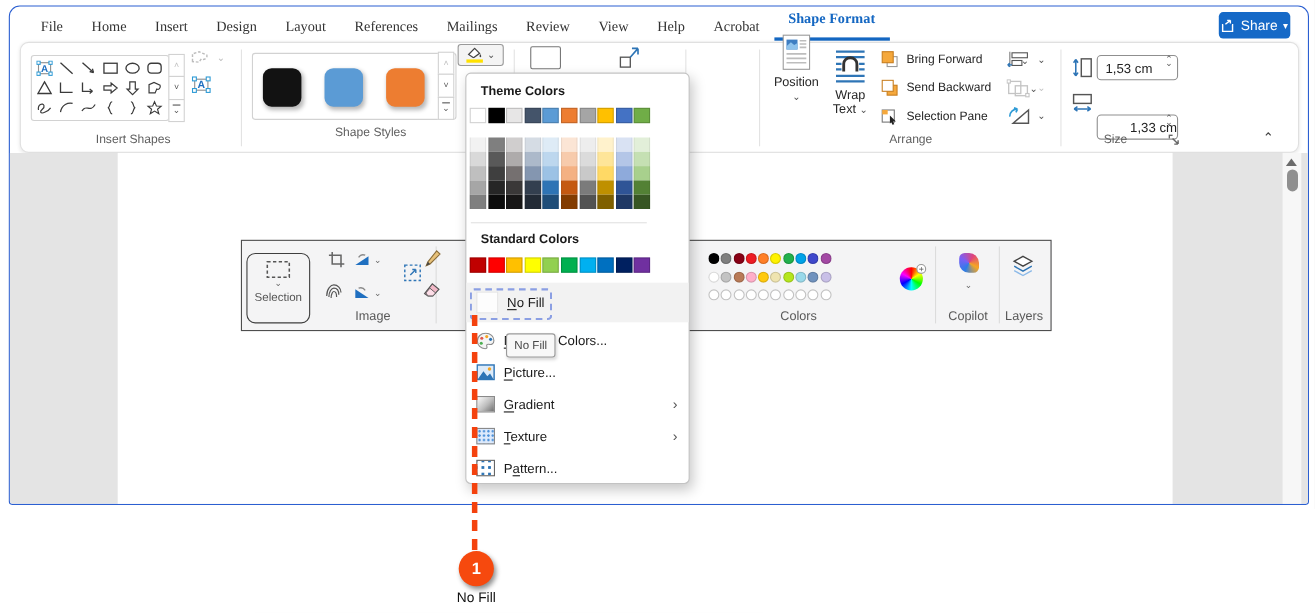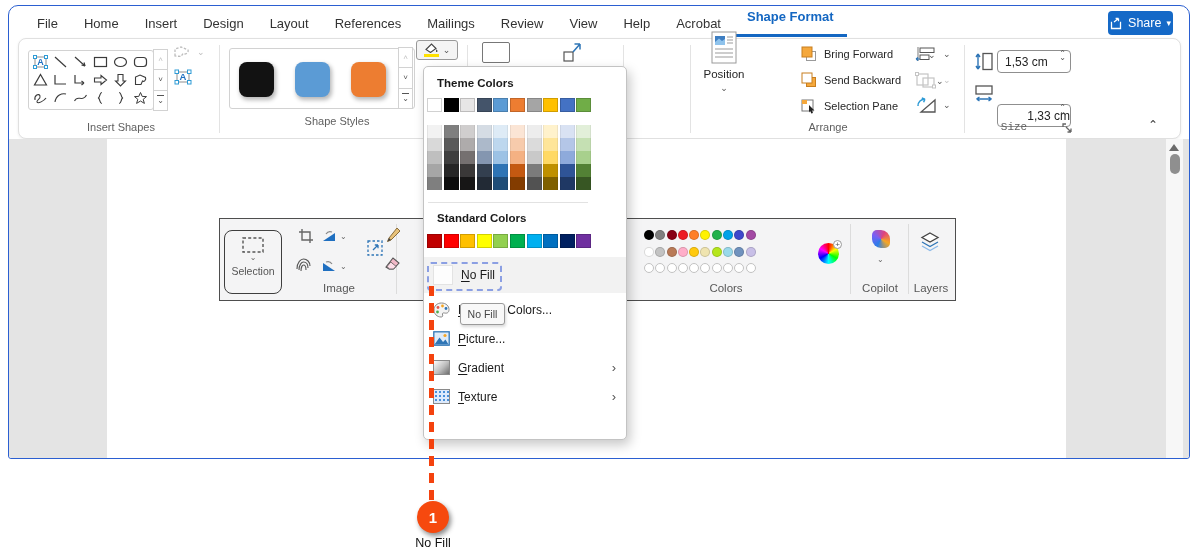--- a/index.html
+++ b/index.html
@@ -7,21 +7,21 @@
   body{font-family:"Liberation Sans","DejaVu Sans",sans-serif;-webkit-font-smoothing:antialiased;}
   .stage{position:relative;width:1195px;height:557px;background:#fff;overflow:hidden;}
   .abs{position:absolute;}
   .flex{display:flex;align-items:center;}
 
   
   .win{left:8px;top:5px;width:1182px;height:454px;background:#fff;border:1px solid #2b5fd1;
        border-radius:10px 10px 3px 3px;}
   
   .menubar{left:24px;top:10px;height:27px;display:flex;align-items:center;}
-  .tab{padding:0 13px;font-size:13px;color:#333;height:27px;display:flex;align-items:center;cursor:default;white-space:nowrap;}
+  .tab{padding:0 13px;font-size:13px;color:#333;height:27px;display:flex;align-items:center;cursor:default;white-space:nowrap;font-family:Liberation Serif, serif;}
   .tab.active{font-weight:700;border-bottom:3px solid #1467c2;padding-bottom:11px;}
   .share-btn{left:1108px;top:11px;width:65px;height:24px;border-radius:4px;display:flex;align-items:center;
              justify-content:center;gap:5px;color:#fff;font-size:12.5px;}
   .share-car{font-size:9px;line-height:1;margin-top:1px;}
 
   
   .ribbon{left:18px;top:38px;width:1163px;height:101px;background:#fff;border:1px solid #e0e0e0;
           border-radius:8px;box-shadow:0 1px 3px rgba(0,0,0,.07);}
   .divider{width:1px;background:#e3e3e3;}
   .grouplabel{font-size:11px;color:#5f5f5f;white-space:nowrap;}
@@ -301,20 +301,35 @@
       <line x1="16" y1="6" x2="22" y2="6" stroke="#bdbdbd" stroke-width="1.5"></line>
       <line x1="16" y1="9" x2="22" y2="9" stroke="#bdbdbd" stroke-width="1.5"></line>
       <line x1="16" y1="12" x2="22" y2="12" stroke="#bdbdbd" stroke-width="1.5"></line>
       <line x1="4" y1="18" x2="22" y2="18" stroke="#bdbdbd" stroke-width="1.5"></line>
       <line x1="4" y1="22" x2="22" y2="22" stroke="#bdbdbd" stroke-width="1.5"></line>
       <line x1="4" y1="26" x2="22" y2="26" stroke="#bdbdbd" stroke-width="1.5"></line>
       </svg>
     <div class="vlabel"><span>Position</span><br><span class="chev">⌄</span></div>
   </div>
 
+  <div class="abs" style="left:750px;top:43px;width:46px;text-align:center;">
+    <svg width="30" height="33" viewBox="0 0 30 33">
+      <line x1="2" y1="4" x2="28" y2="4" stroke="#2e75b6" stroke-width="2"></line>
+      <line x1="2" y1="9" x2="28" y2="9" stroke="#2e75b6" stroke-width="2"></line>
+      <line x1="2" y1="15" x2="7" y2="15" stroke="#2e75b6" stroke-width="2"></line>
+        <line x1="23" y1="15" x2="28" y2="15" stroke="#2e75b6" stroke-width="2"></line>
+      <line x1="2" y1="20" x2="7" y2="20" stroke="#2e75b6" stroke-width="2"></line>
+        <line x1="23" y1="20" x2="28" y2="20" stroke="#2e75b6" stroke-width="2"></line>
+      <path d="M9 22 V15 a6 5.5 0 0 1 12 0 V22" fill="none" stroke="#333" stroke-width="2.6"></path>
+      <line x1="2" y1="26" x2="28" y2="26" stroke="#2e75b6" stroke-width="2"></line>
+      <line x1="2" y1="31" x2="28" y2="31" stroke="#2e75b6" stroke-width="2"></line>
+      </svg>
+    <div class="vlabel"><span>Wrap</span><br>
+      <span>Text</span> <span class="chev">⌄</span></div>
+  </div>
 
   <div class="abs flex" style="left:801px;top:46px;gap:7px;">
     <svg width="16" height="16" viewBox="0 0 16 16">
       <rect x="5.5" y="5.5" width="9" height="9" fill="#fff" stroke="#9a9a9a"></rect>
       <rect x="1" y="1" width="10" height="10" fill="#f5a83c" stroke="#c87e1f"></rect>
       </svg>
     <span class="arr-row-label">Bring Forward</span>
   </div>
   <span class="abs chev" style="left:928px;top:51px;">⌄</span>
   <div class="abs flex" style="left:801px;top:72px;gap:7px;">
@@ -375,21 +390,21 @@
   <div class="abs" style="left:974px;top:84px;">
     <svg width="20" height="19" viewBox="0 0 20 19">
         <rect x="2" y="2" width="16" height="8" fill="none" stroke="#555" stroke-width="1.3"></rect>
         <path d="M2.5 15 H17.5 M2.5 15 L5.5 13 M2.5 15 L5.5 17 M17.5 15 L14.5 13 M17.5 15 L14.5 17" stroke="#2e75b6" stroke-width="1.4" fill="none"></path>
       </svg>
   </div>
   <div class="abs sizefield" style="left:997px;top:81px;justify-content:flex-end;">
     <span>1,33 cm</span>
     <span class="spin">⌃<br>⌄</span>
   </div>
-  <div class="abs grouplabel" style="left:1014px;top:121px;transform:translateX(-50%);font-family:Liberation Mono, monospace;">Size</div>
+  <div class="abs grouplabel" style="left:1014px;top:121px;transform:translateX(-50%);">Size</div>
   <div class="abs" style="left:1062px;top:120px;">
     <svg width="11" height="11" viewBox="0 0 11 11">
         <path d="M1 4 V1 H4" fill="none" stroke="#666" stroke-width="1.3"></path>
         <path d="M4 4 L9 9 M9 9 V5.5 M9 9 H5.5" fill="none" stroke="#666" stroke-width="1.3"></path>
       </svg>
   </div>
   <div class="abs" style="left:1148px;top:118px;font-size:12px;color:#444;">⌃</div>
 
   <div class="abs docarea"></div>
   <div class="abs page"></div>
@@ -621,20 +636,24 @@
     <div class="mi" style="top:287px;">
       <span class="gradicon"></span>
       <span><span></span><span class="key">G</span><span>radient</span></span>
       <span class="subarrow">›</span>
     </div>
     <div class="mi" style="top:316px;">
       <span class="texicon"></span>
       <span><span></span><span class="key">T</span><span>exture</span></span>
       <span class="subarrow">›</span>
     </div>
+    <div class="mi" style="top:345px;">
+      <span class="paticon"></span>
+      <span><span>P</span><span class="key">a</span><span>ttern...</span></span>
+    </div>
   </div>
 
   <div class="abs tooltip">No Fill</div>
 
   <div class="abs callout-line" id="callout-line" style="background: repeating-linear-gradient(rgb(244, 66, 14) 0px, rgb(244, 66, 14) 10px, transparent 10px, transparent 17px);"></div>
   <div class="abs callout-circle" style="background: rgb(246, 73, 14);">
     <span>1</span>
   </div>
   <div class="abs callout-caption">No Fill</div>
 

